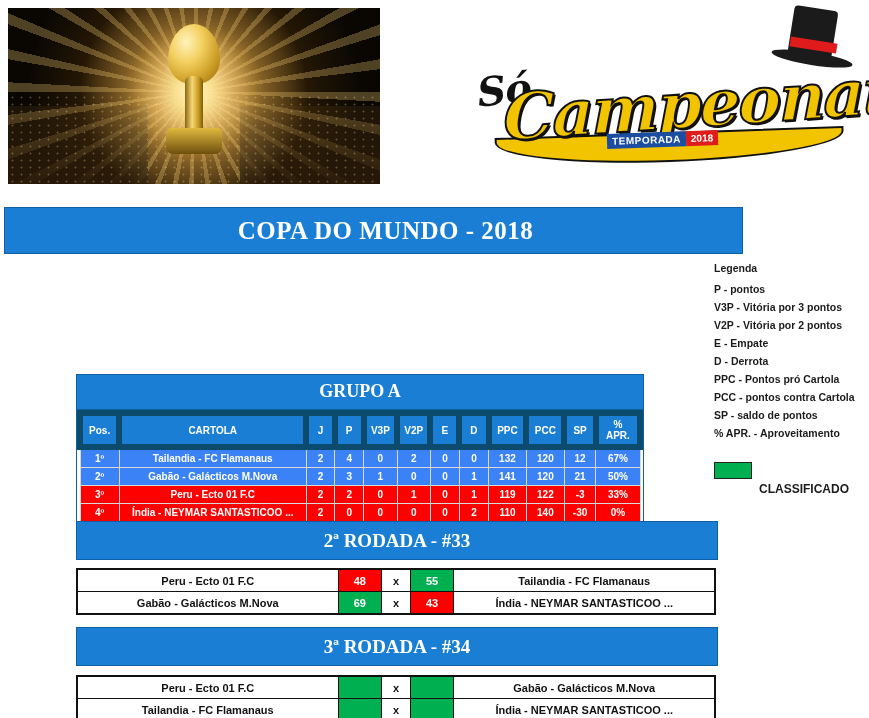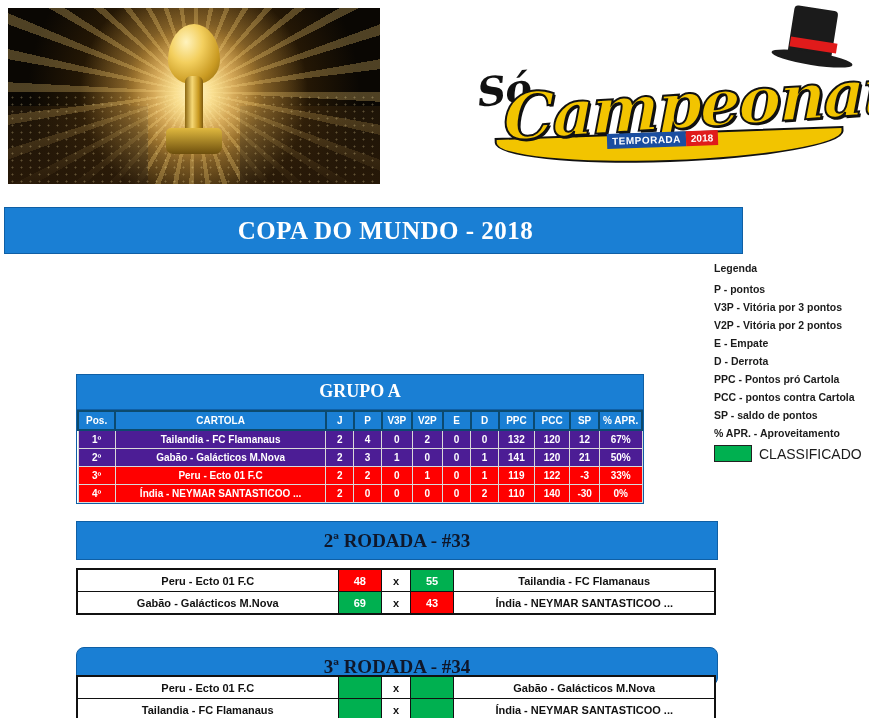--- a/index.html
+++ b/index.html
@@ -188,21 +188,21 @@
   .legend .line.first { margin-bottom: 9px; }
   .legend .sw-row {
     display: flex; align-items: center; margin-top: 4px;
   }
   .legend .sw {
     width: 36px; height: 15px; margin-right: 7px;
     border: 1px solid #222;
   }
   .legend .sw.green { background: #00b050; }
   .legend .sw.red { background: #ff0000; }
-  .legend .sw-label { font-size: 14px; font-weight: normal; }
+  .legend .sw-label { font-size: 12px; font-weight: bold; margin-top: 37px; }
 
   
   .group-block {
     position: absolute;
     left: 76px; top: 374px;
     width: 566px;
     border: 1px solid #0f5fa5;
   }
   .group-head {
     background: #1a7fd4;
@@ -216,50 +216,50 @@
   }
   table.standings {
     border-collapse: collapse;
     width: 100%;
     font-size: 10px;
     font-weight: bold;
   }
   table.standings th {
     background: #1a7fd4;
     color: #fff;
-    border: 2px solid #0c4a6e;
+    border: 6px solid #0c4a6e;
     padding: 3px 2px;
     font-size: 10px;
   }
   table.standings td {
     border: 1px solid #d9d9d9;
     padding: 3px 2px;
     text-align: center;
     color: #fff;
   }
-  table.standings tr.green td { background: #4c1d95; margin-left: 20px; }
+  table.standings tr.green td { background: #3b82f6; margin-left: 20px; }
   table.standings tr.red td { background: #ff0000; }
   table.standings td.team { text-align: center; }
   .c-pos { width: 34px; }
   .c-team { width: 240px; }
   .c-num { width: 26px; }
   .c-ppc { width: 32px; }
   .c-apr { width: 40px; }
 
   
   .round-head {
     position: absolute;
     left: 76px;
     width: 640px; height: 37px;
     background: #1a7fd4;
     border: 1px solid #0f5fa5;
     display: flex; align-items: center; justify-content: center;
   }
   .round-head .txt {
-    color: #0f172a;
+    color: #ffffff;
     font-size: 19px;
     font-weight: bold;
     font-family: "Liberation Serif", serif;
   }
   .matches {
     position: absolute;
     left: 76px;
     width: 640px;
     border: 1px solid #111;
     background: #fff;
@@ -281,21 +281,21 @@
   td.m-score {
     width: 36px; color: #fff;
   }
   td.m-score.red { background: #ff0000; }
   td.m-score.green { background: #00b050; }
   td.m-score.empty-green { background: #00b050; }
   td.m-x { width: 22px; color: #111; background: #fff; }
 
   .pos-r2-head { top: 521px; }
   .pos-r2-matches { top: 568px; }
-  .pos-r3-head { top: 647px; border-radius: 8px; }
+  .pos-r3-head { top: 627px; }
   .pos-r3-matches { top: 675px; }
 </style>
 </head>
 <body>
 
 <div class="hero-photo">
   <div class="sky"></div>
   <div class="rays"></div>
   <div class="stadium-l"></div>
   <div class="stadium-r"></div>

